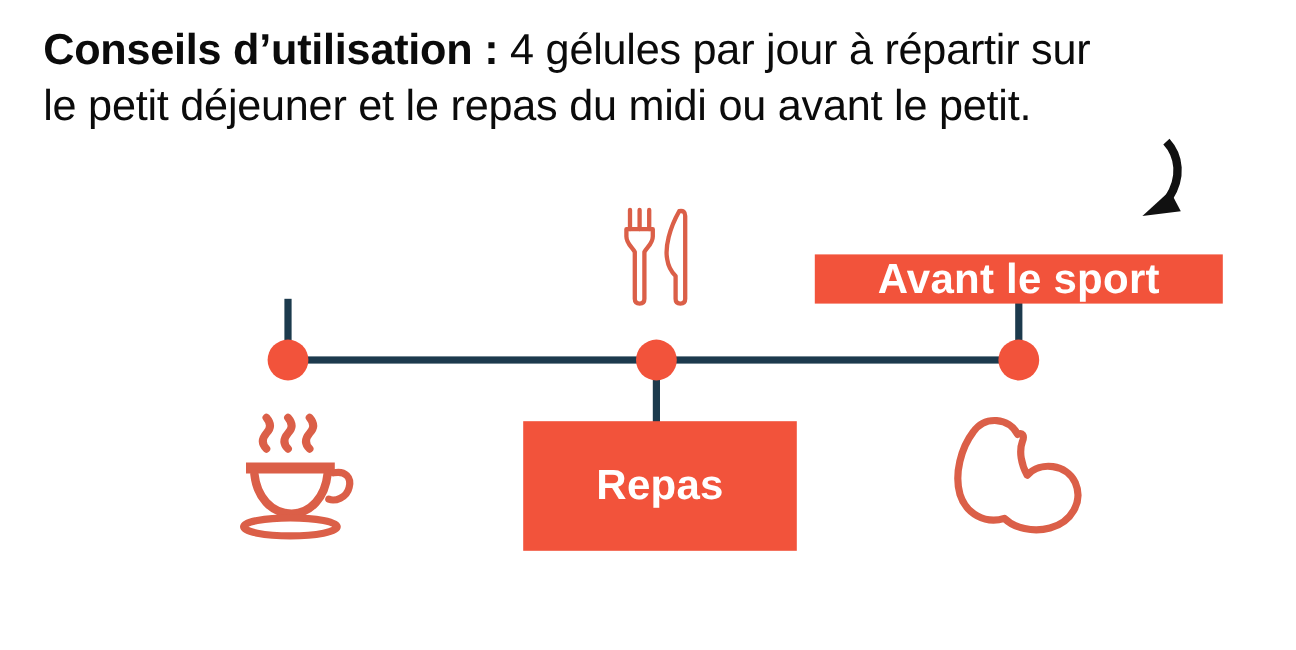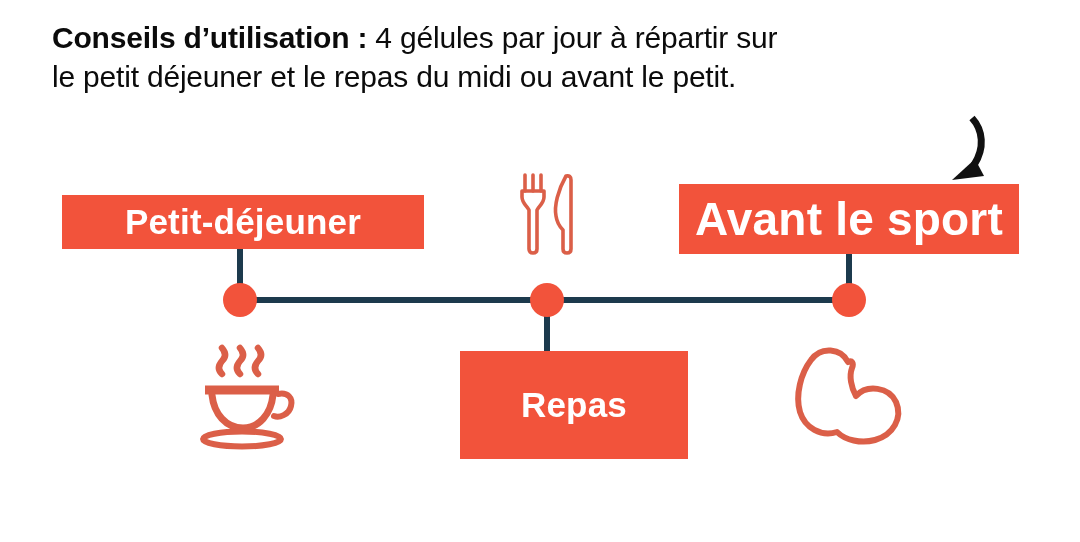--- a/index.html
+++ b/index.html
@@ -8,22 +8,22 @@
     --text:#0B0B0B; --label_text:#FFFFFF; --arrow:#111111; --background:#FFFFFF;
   }
   html,body{margin:0;padding:0;background:#fff;}
   .canvas{
     position:relative;width:1080px;height:542px;overflow:hidden;
     background:var(--background);
     font-family:"Liberation Sans","DejaVu Sans",sans-serif;
   }
   
   .heading{
-    position:absolute;left:52px;top:18px;width:1010px;
-    color:var(--text);font-size:30px;line-height:1.3;letter-spacing:-0.2px;
+    position:absolute;left:36px;top:18px;width:1010px;
+    color:var(--text);font-size:36px;line-height:1.3;letter-spacing:-0.2px;
   }
   .heading .hline{white-space:nowrap;}
   .heading .b{font-weight:700;}
   
   .tl-bar{position:absolute;background:var(--line);}
   #tl-main{left:240px;top:297px;width:609px;height:6px;}
   #conn-breakfast{left:237px;top:249px;width:6px;height:52px;}
   #conn-sport{left:846px;top:249px;width:6px;height:52px;}
   #conn-lunch{left:544px;top:300px;width:6px;height:52px;}
   .dot{
@@ -33,23 +33,23 @@
   #dot-breakfast{left:223px;top:283px;}
   #dot-lunch{left:530px;top:283px;}
   #dot-sport{left:832px;top:283px;}
   
   .event-label{
     position:absolute;background:var(--accent);color:var(--label_text);
     font-weight:700;display:flex;align-items:center;justify-content:center;
     text-align:center;letter-spacing:0.2px;
   }
   #label-breakfast{left:62px;top:195px;width:362px;height:54px;font-size:35px;}
-  #label-sport{left:679px;top:184px;width:340px;height:70px;font-size:46px;}
+  #label-sport{left:679px;top:212px;width:340px;height:41px;font-size:35px;}
   #label-lunch{
-    left:460px;top:351px;width:228px;height:108px;font-size:35px;
+    left:436px;top:351px;width:228px;height:108px;font-size:35px;
     flex-direction:row;line-height:1.3;
   }
   
   .icon{position:absolute;}
   #cutlery{left:516px;top:172px;}
   #coffee{left:192px;top:340px;}
   #bicep{left:792px;top:340px;}
   #arrow{left:944px;top:114px;}
   .oline{fill:none;stroke:var(--outline);}
   .aline{fill:none;stroke:var(--arrow);}
@@ -73,21 +73,20 @@
 
   <div class="tl-bar" id="tl-main"></div>
   <div class="tl-bar" id="conn-breakfast"></div>
   <div class="tl-bar" id="conn-lunch"></div>
   <div class="tl-bar" id="conn-sport"></div>
 
   <div class="dot" id="dot-breakfast"></div>
   <div class="dot" id="dot-lunch"></div>
   <div class="dot" id="dot-sport"></div>
 
-  <div class="event-label" id="label-breakfast">Petit-déjeuner</div>
   <div class="event-label" id="label-sport">Avant le sport</div>
   <div class="event-label" id="label-lunch">
     <div>Repas</div>
   </div>
 
   <div class="icon" id="cutlery">
     <svg width="64" height="85" viewBox="0 0 64 85">
       <g class="oline" stroke-width="3.6" stroke-linecap="round" stroke-linejoin="round">
         <line x1="9" y1="3" x2="9" y2="19"></line>
         <line x1="17" y1="3" x2="17" y2="19"></line>

